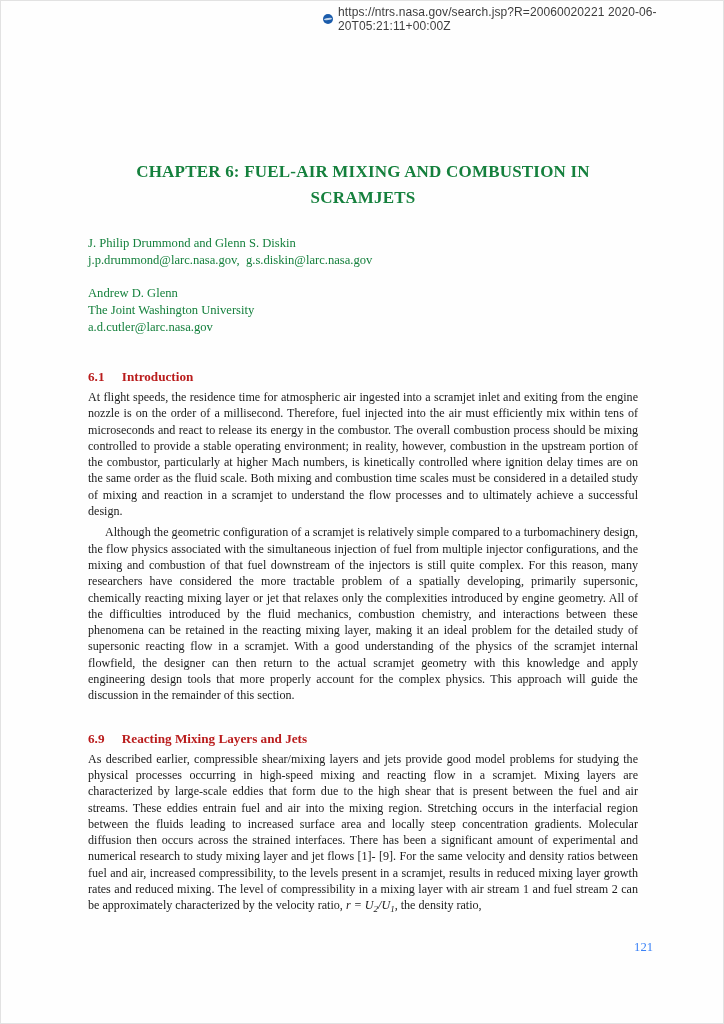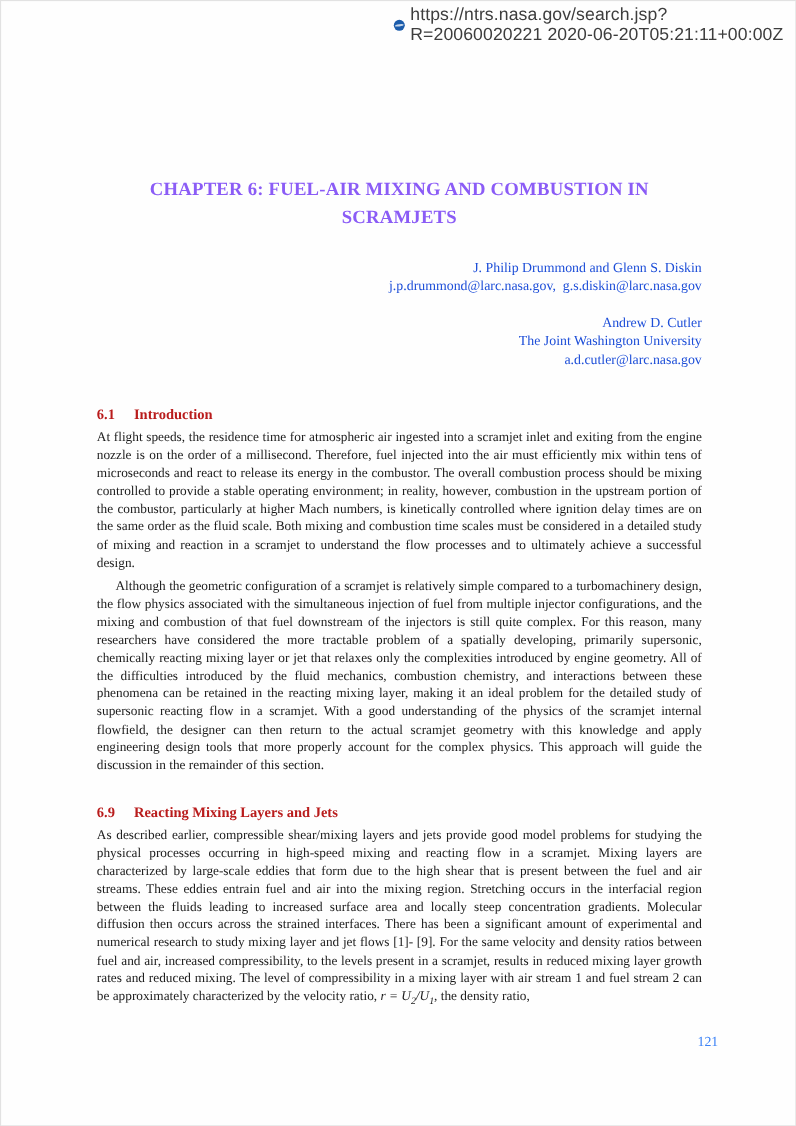--- a/index.html
+++ b/index.html
@@ -19,24 +19,23 @@
   }
   
   .print-header {
     position: absolute;
     top: 4px;
     left: 322px;
     display: flex;
     align-items: center;
     gap: 5px;
     font-family: "Liberation Sans", sans-serif;
-    font-size: 16px;
+    font-size: 12px;
     color: #3d3d3d;
     letter-spacing: 0.1px;
-    margin-left: 35px;
   }
   .nasa-logo {
     width: 10px;
     height: 10px;
     border-radius: 50%;
     background: #1b5cab;
     position: relative;
     flex: 0 0 auto;
   }
   .nasa-logo::after {
@@ -56,27 +55,27 @@
     width: 550px;
   }
   .doc-title {
     margin: 158px auto 0;
     max-width: 568px;
     text-align: center;
     font-size: 17px;
     font-weight: bold;
     line-height: 26px;
     letter-spacing: 0.2px;
-    color: #8b5cf6;
+    color: #15803d;
   }
   .author-block {
-    text-align: right;
+    text-align: left;
     font-size: 12.6px;
     line-height: 17px;
-    color: #1d4ed8;
+    color: #15803d;
   }
   .author-block .line { white-space: pre-wrap; }
   .author-block-1 { margin-top: 24px; }
   .author-block-2 { margin-top: 16px; }
   .section-heading {
     font-size: 13.2px;
     font-weight: bold;
     color: #b91c1c;
   }
   .section-heading .sec-num { display: inline-block; }
@@ -113,21 +112,21 @@
   <div class="content">
 
     <h1 class="doc-title">CHAPTER 6: FUEL-AIR MIXING AND COMBUSTION IN SCRAMJETS</h1>
 
     <div class="author-block author-block-1">
       <div class="line">J. Philip Drummond and Glenn S. Diskin</div>
       <div class="line">j.p.drummond@larc.nasa.gov,  g.s.diskin@larc.nasa.gov</div>
     </div>
 
     <div class="author-block author-block-2">
-      <div class="line">Andrew D. Cutler</div>
+      <div class="line">Andrew D. Glenn</div>
       <div class="line">The Joint Washington University</div>
       <div class="line">a.d.cutler@larc.nasa.gov</div>
     </div>
 
     <h2 class="section-heading sh-1">
       <span class="sec-num">6.1</span>
       <span class="sec-title">Introduction</span>
     </h2>
 
     <p class="para">At flight speeds, the residence time for atmospheric air ingested into a scramjet inlet and exiting from the engine nozzle is on the order of a millisecond. Therefore, fuel injected into the air must efficiently mix within tens of microseconds and react to release its energy in the combustor. The overall combustion process should be mixing controlled to provide a stable operating environment; in reality, however, combustion in the upstream portion of the combustor, particularly at higher Mach numbers, is kinetically controlled where ignition delay times are on the same order as the fluid scale. Both mixing and combustion time scales must be considered in a detailed study of mixing and reaction in a scramjet to understand the flow processes and to ultimately achieve a successful design.</p>

